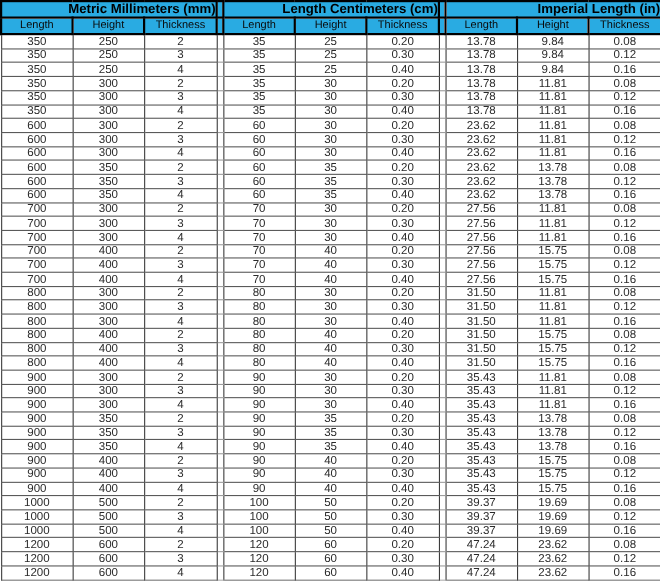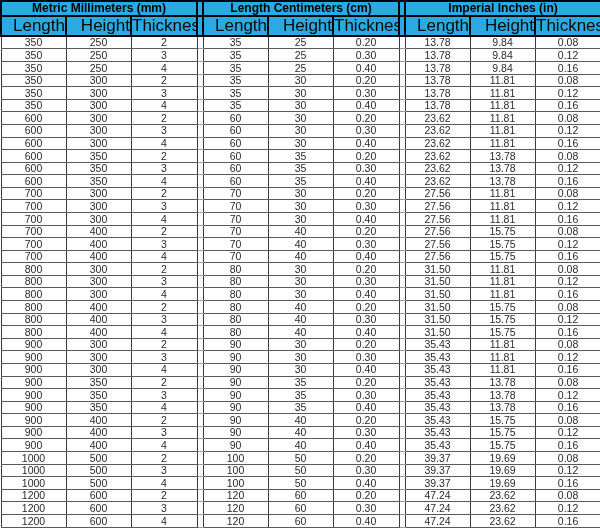--- a/index.html
+++ b/index.html
@@ -16,22 +16,22 @@
     background: #29abe2;
     border: 2px solid #000;
     color: #000;
     padding: 0;
     height: 13px;
     line-height: 1.05;
     text-align: center;
     overflow: hidden;
     white-space: nowrap;
   }
-  thead th.group-title { font-size: 12px; font-weight: bold; }
-  thead th.sub-header  { font-size: 17px; font-weight: normal; color: #0a0a0a; text-align: right; }
+  thead th.group-title { font-size: 12px; font-weight: bold; text-align: right; }
+  thead th.sub-header  { font-size: 10px; font-weight: normal; color: #0a0a0a; }
   thead th.spacer      { background: #29abe2; }
   tbody td {
     background: #ffffff;
     border-left: 1px solid #3c3c3c;
     border-right: 1px solid #3c3c3c;
     border-top: 1px solid #5a5a5a;
     border-bottom: 1px solid #5a5a5a;
     color: #2a2a2a;
     font-size: 10.5px;
     line-height: 1;
@@ -63,21 +63,21 @@
     <col style="width:65px">
       <col style="width:65px">
       <col style="width:66px">
   </colgroup>
   <thead>
     <tr>
       <th class="group-title" colspan="3">Metric Millimeters (mm)</th>
       <th class="spacer"></th>
       <th class="group-title" colspan="3">Length Centimeters (cm)</th>
       <th class="spacer"></th>
-      <th class="group-title" colspan="3">Imperial Inches (in)</th>
+      <th class="group-title" colspan="3">Imperial Length (in)</th>
     </tr>
     <tr>
       <th class="sub-header">Length</th>
       <th class="sub-header">Height</th>
       <th class="sub-header">Thickness</th>
       <th class="spacer"></th>
       <th class="sub-header">Length</th>
       <th class="sub-header">Height</th>
       <th class="sub-header">Thickness</th>
       <th class="spacer"></th>

